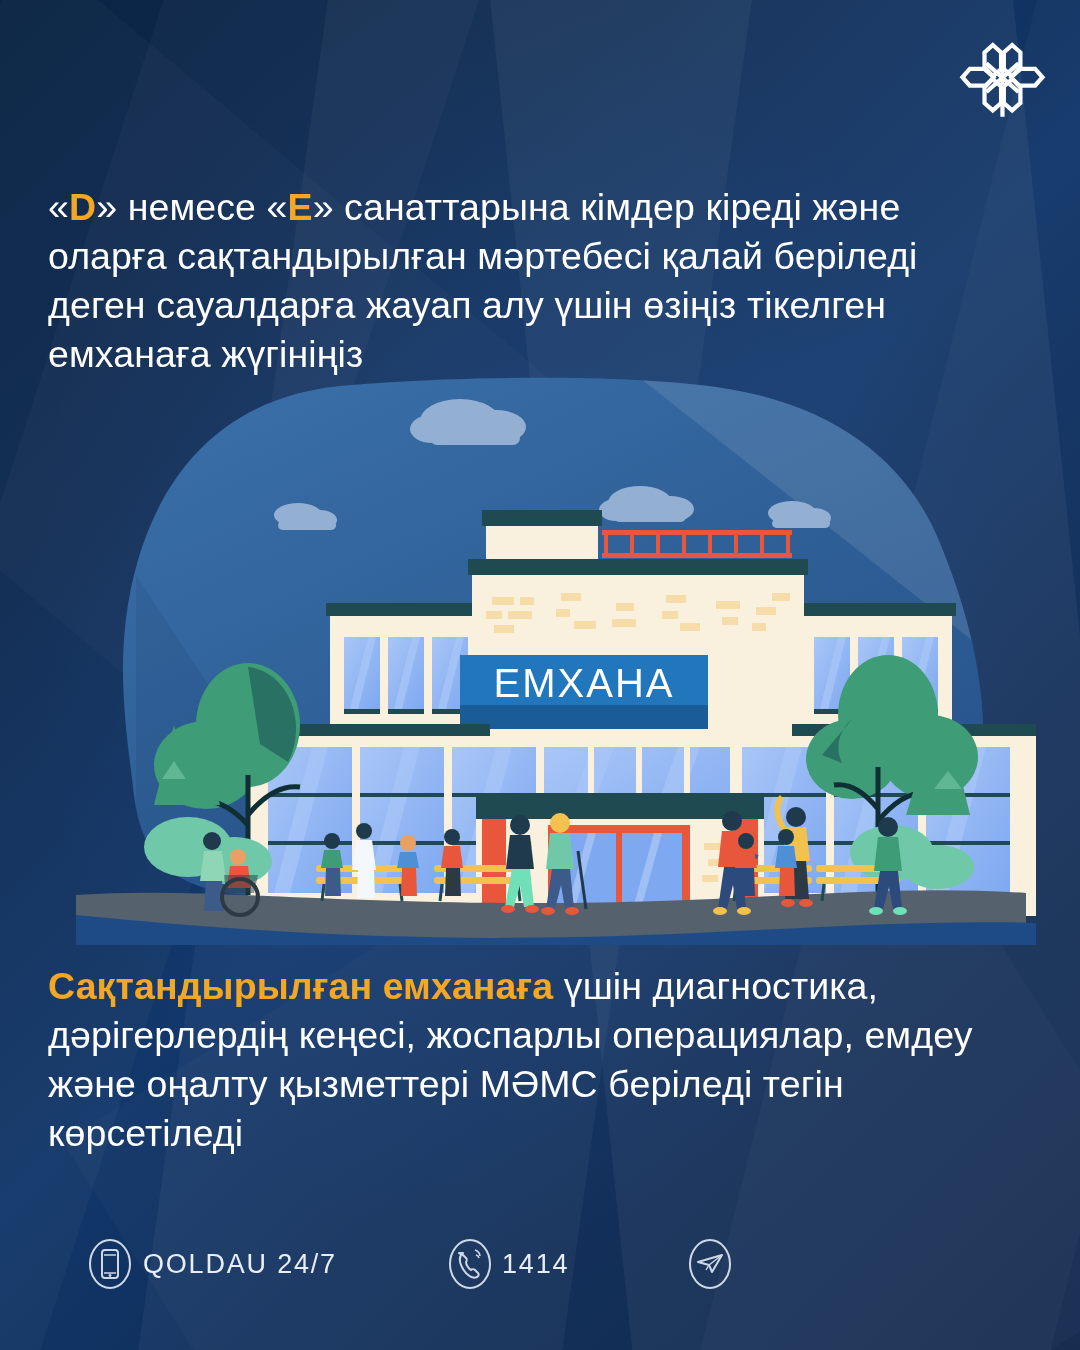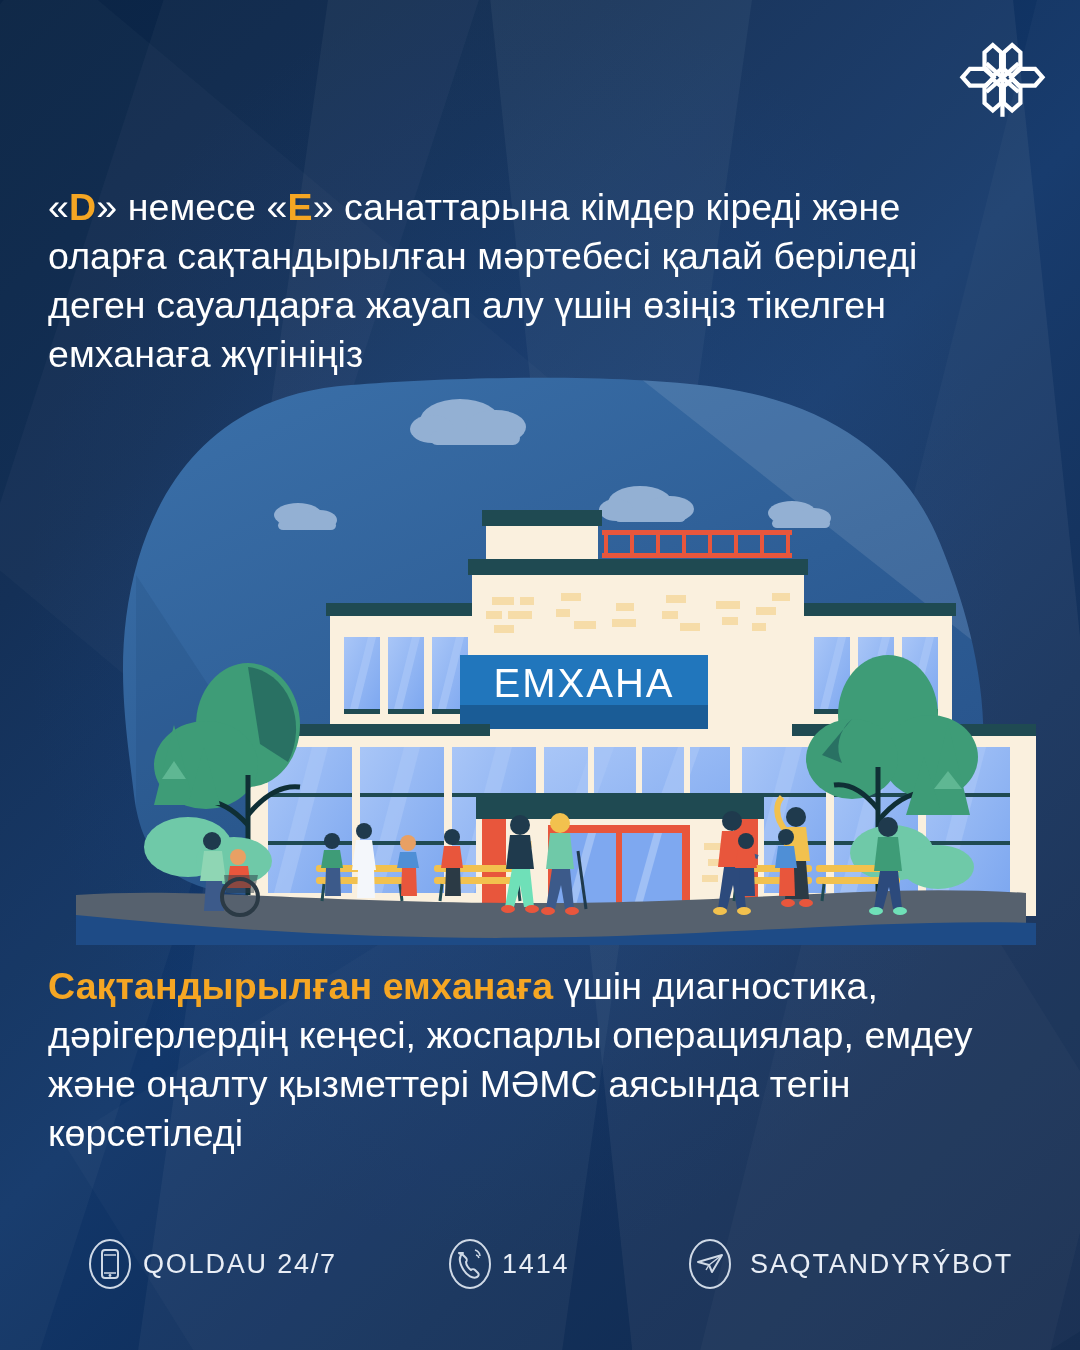--- a/index.html
+++ b/index.html
@@ -446,21 +446,21 @@
         <circle cx="872" cy="452" r="10" fill="#1F3A4D"></circle>
         <path d="M862 462 h20 l4 34 h-28 Z" fill="#3E9C77"></path>
         <path d="M864 496 h18 l4 38 h-9 l-4 -22 l-6 22 h-9 Z" fill="#2C4A7C"></path>
         <ellipse cx="860" cy="536" rx="7" ry="4" fill="#6FE0B8"></ellipse>
         <ellipse cx="884" cy="536" rx="7" ry="4" fill="#6FE0B8"></ellipse>
       </g>
     </svg>
   </div>
 
   <div class="para">
-    <span class="strong">Сақтандырылған емханаға</span><span> үшін диагностика, дәрігерлердің кеңесі, жоспарлы операциялар, емдеу және оңалту қызметтері МӘМС аясында тегін көрсетіледі</span>
+    <span class="strong">Сақтандырылған емханаға</span><span> үшін диагностика, дәрігерлердің кеңесі, жоспарлы операциялар, емдеу және оңалту қызметтері МӘМС беріледі тегін көрсетіледі</span>
   </div>
 
   <div class="footer">
 
     <div class="fitem fi-1">
       <span class="ficon">
         <svg viewBox="0 0 44 52" width="44" height="52">
           <ellipse cx="22" cy="26" rx="20" ry="24" fill="none" stroke="#cfd9e6" stroke-width="2"></ellipse>
           <rect x="14" y="12" width="16" height="28" rx="3" fill="none" stroke="#cfd9e6" stroke-width="2"></rect>
           <line x1="16" y1="17" x2="28" y2="17" stroke="#cfd9e6" stroke-width="1.5"></line>
@@ -485,17 +485,16 @@
 
     <div class="fitem fi-3">
       <span class="ficon">
         <svg viewBox="0 0 44 52" width="44" height="52">
           <ellipse cx="22" cy="26" rx="20" ry="24" fill="none" stroke="#cfd9e6" stroke-width="2"></ellipse>
           <path d="M10 24 L34 17 L24 34 L21 27 Z" fill="none" stroke="#cfd9e6" stroke-width="2" stroke-linejoin="round"></path>
           <path d="M21 27 L34 17" fill="none" stroke="#cfd9e6" stroke-width="1.4"></path>
           <path d="M21 27 L18 32" fill="none" stroke="#cfd9e6" stroke-width="1.4"></path>
         </svg>
       </span>
-      <span class="flabel">SAQTANDYRÝBOT</span>
     </div>
 
   </div>
 </div>
 
 </body></html>

